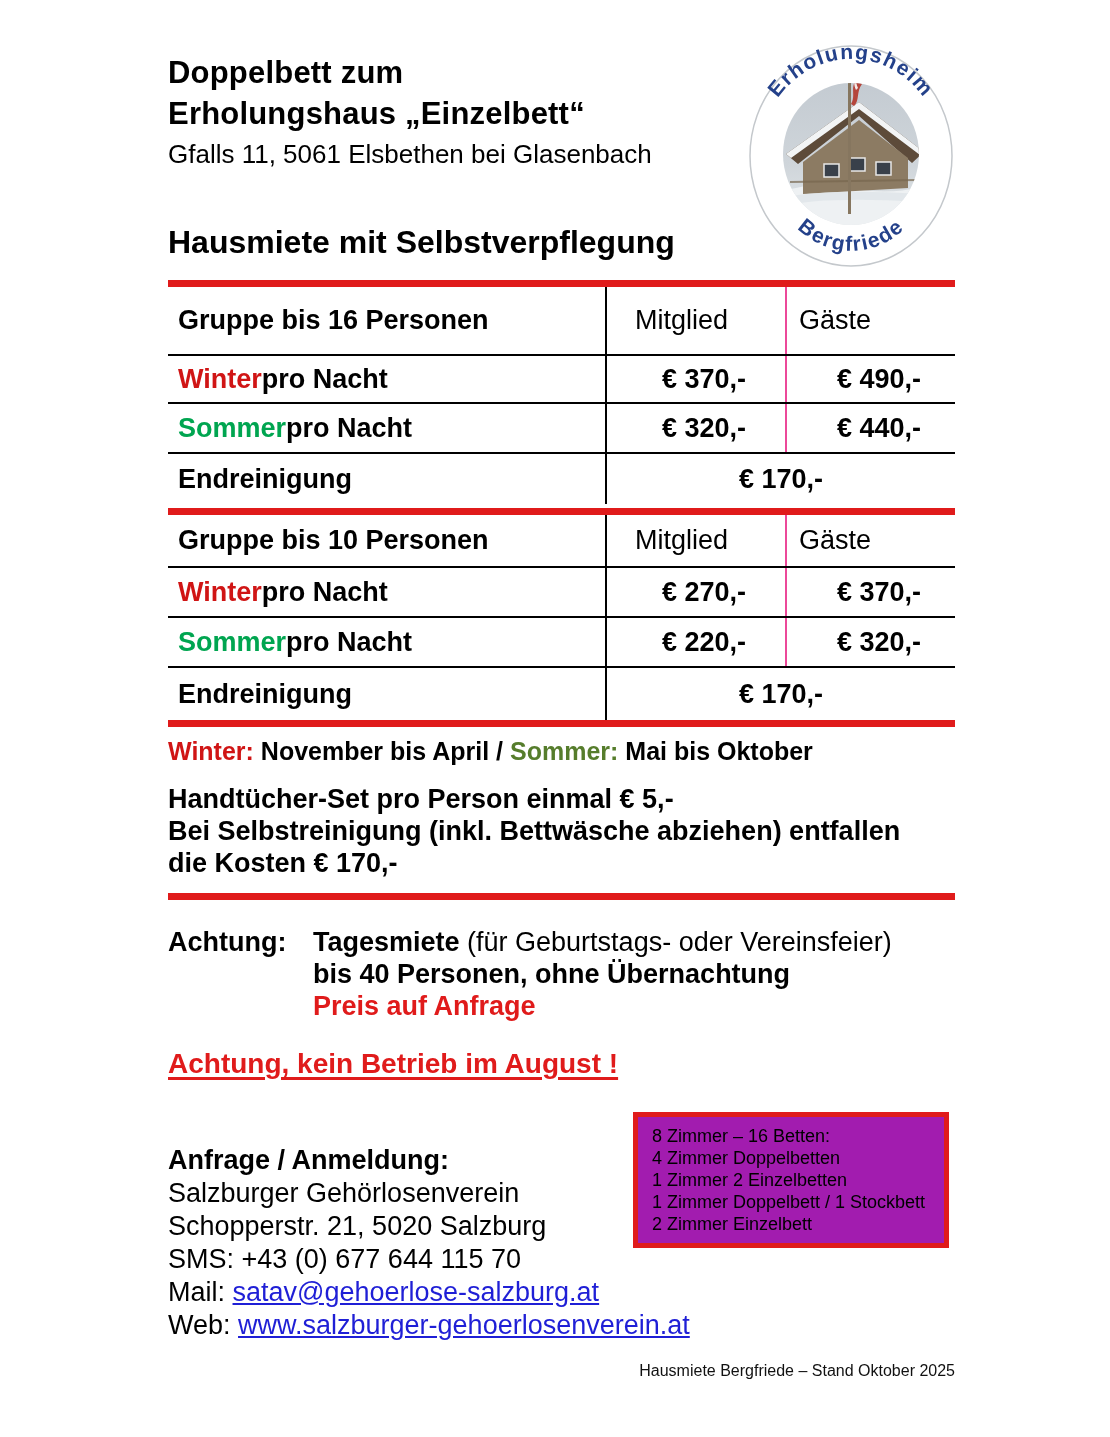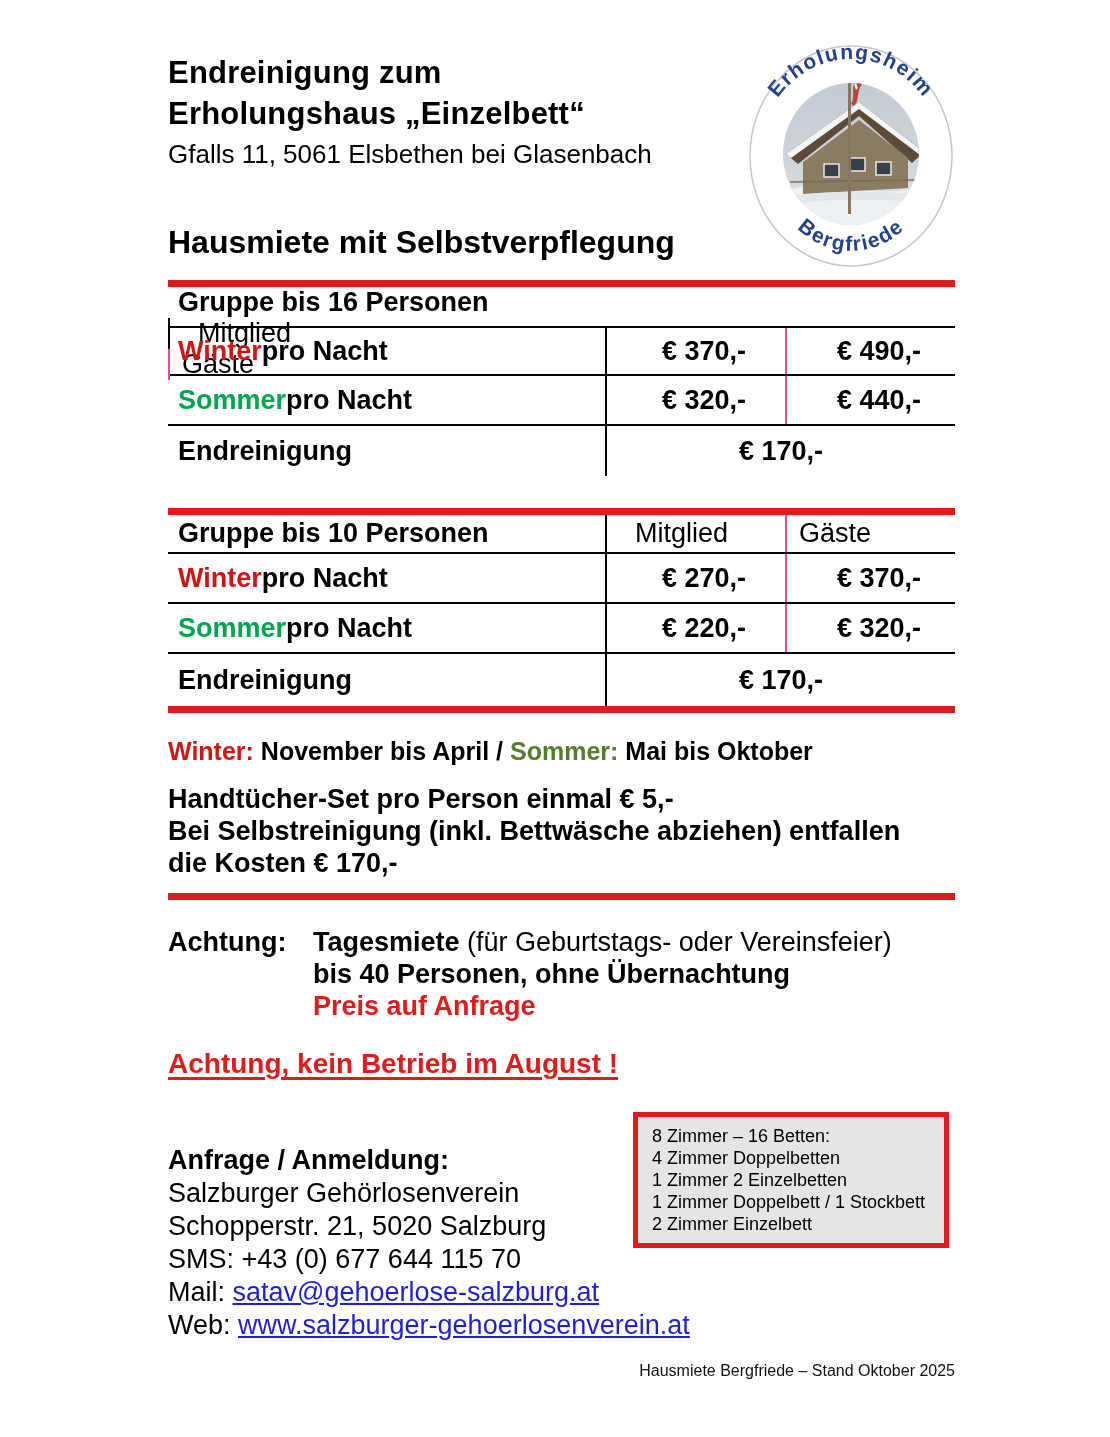--- a/index.html
+++ b/index.html
@@ -28,58 +28,58 @@
   
   .logo{position:absolute;left:746px;top:42px;width:210px;height:228px;}
   .logo-text{fill:var(--navy);font-family:"Liberation Sans",sans-serif;font-weight:bold;font-size:21px;letter-spacing:1.5px;}
   
   .ptable{position:absolute;left:168px;width:787px;font-size:27px;}
   .t1{top:280px;}
   .t2{top:508px;}
   .redbar{height:7px;background:var(--red);}
   .trow{display:flex;align-items:stretch;border-bottom:2px solid #000;}
   .rlast{border-bottom:none;}
-  .t1 .rh{height:41px;flex-direction:column;} .t1 .r1{height:48px;} .t1 .r2{height:50px;} .t1 .rlast{height:50px;}
-  .t2 .rh{height:39px;} .t2 .r1{height:50px;} .t2 .r2{height:50px;} .t2 .rlast{height:52px;}
+  .t1 .rh{height:69px;} .t1 .r1{height:48px;} .t1 .r2{height:50px;} .t1 .rlast{height:50px;}
+  .t2 .rh{height:53px;} .t2 .r1{height:50px;} .t2 .r2{height:50px;} .t2 .rlast{height:52px;}
   .c1{width:437px;display:flex;align-items:center;padding-left:10px;font-weight:bold;}
   .c2{width:180px;display:flex;align-items:center;border-left:2px solid #000;padding-left:28px;}
   .c3{width:170px;display:flex;align-items:center;border-left:2px solid #ec4899;padding-left:12px;}
   .hcell{font-weight:normal;}
   .price{justify-content:center;padding-left:16px;font-weight:bold;}
   .cmerge{width:350px;display:flex;align-items:center;justify-content:center;border-left:2px solid #000;font-weight:bold;}
   .winter{color:var(--winter);}
   .sommer{color:var(--green);}
   
   .seasons{position:absolute;left:168px;top:737px;font-size:25px;font-weight:bold;}
   .seasons .w{color:var(--winter);}
   .seasons .s{color:var(--olive);}
   .towels{position:absolute;left:168px;top:783px;font-size:27px;font-weight:bold;line-height:32px;}
   .redline{position:absolute;left:168px;top:893px;width:787px;height:7px;background:var(--red);}
   .achtung{position:absolute;left:168px;top:926px;display:flex;font-size:27px;line-height:32px;}
   .a-label{width:145px;font-weight:bold;}
   .a-b{font-weight:bold;}
   .red-text{color:var(--red);}
   .august{position:absolute;left:168px;top:1048px;font-size:28px;font-weight:bold;color:var(--red);text-decoration:underline;text-underline-offset:4px;text-decoration-thickness:3px;}
   
-  .rooms{position:absolute;left:633px;top:1112px;width:316px;border:5px solid var(--red);padding:8px 10px 8px 14px;font-size:18px;line-height:22px;background:#e5e5e5;}
+  .rooms{position:absolute;left:633px;top:1112px;width:316px;border:5px solid var(--red);padding:8px 10px 8px 14px;font-size:18px;line-height:22px;background:#a21caf;}
   
   .contact{position:absolute;left:168px;top:1144px;font-size:27px;line-height:33px;}
   .contact .h{font-weight:bold;}
   .link{color:var(--link);text-decoration:underline;cursor:pointer;}
   
   .footer{position:absolute;right:155px;top:1362px;font-size:16px;color:#111;}
 </style>
 </head>
 <body>
 
 <div class="page">
 
   <div class="header-block">
     <div class="title">
-      <div>Endreinigung zum</div>
+      <div>Doppelbett zum</div>
       <div>Erholungshaus „Einzelbett“</div>
     </div>
     <div class="addr">Gfalls 11, 5061 Elsbethen bei Glasenbach</div>
   </div>
 
   <svg class="logo" viewBox="0 0 210 228" aria-hidden="true">
     <defs>
       <linearGradient id="sky" x1="0" y1="0" x2="0" y2="1">
         <stop offset="0" stop-color="#c3cad1"></stop>
         <stop offset="0.55" stop-color="#cfd5da"></stop>

